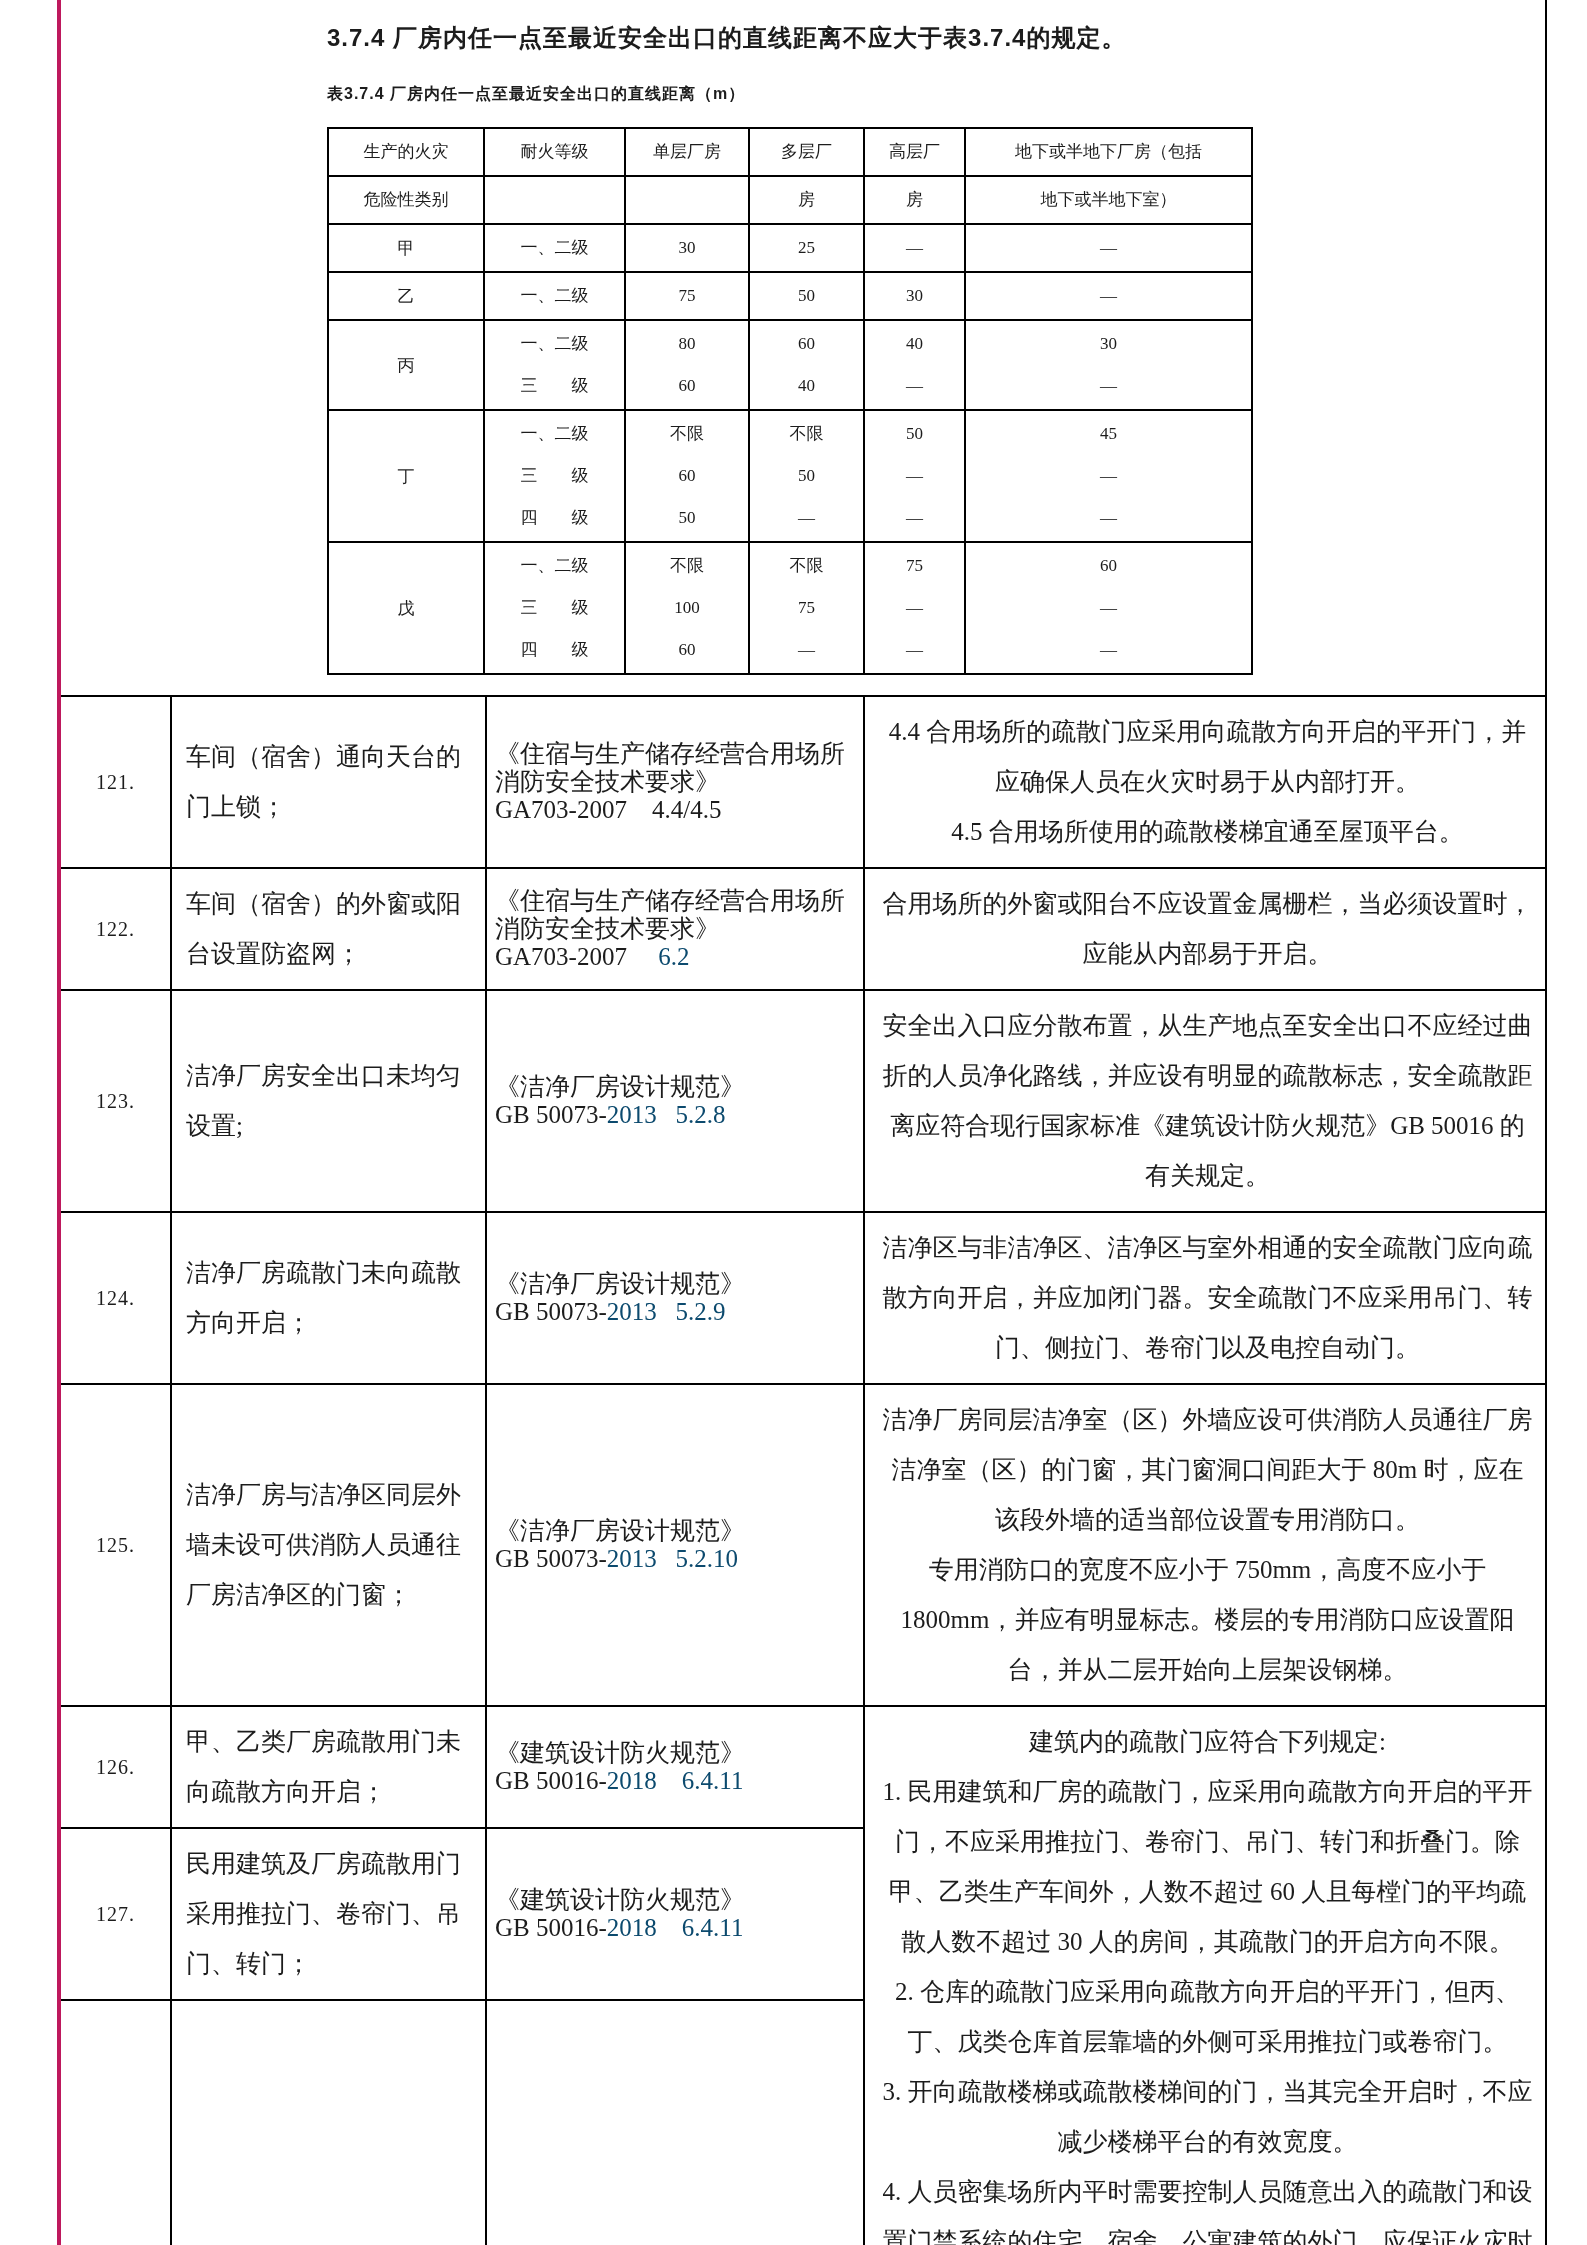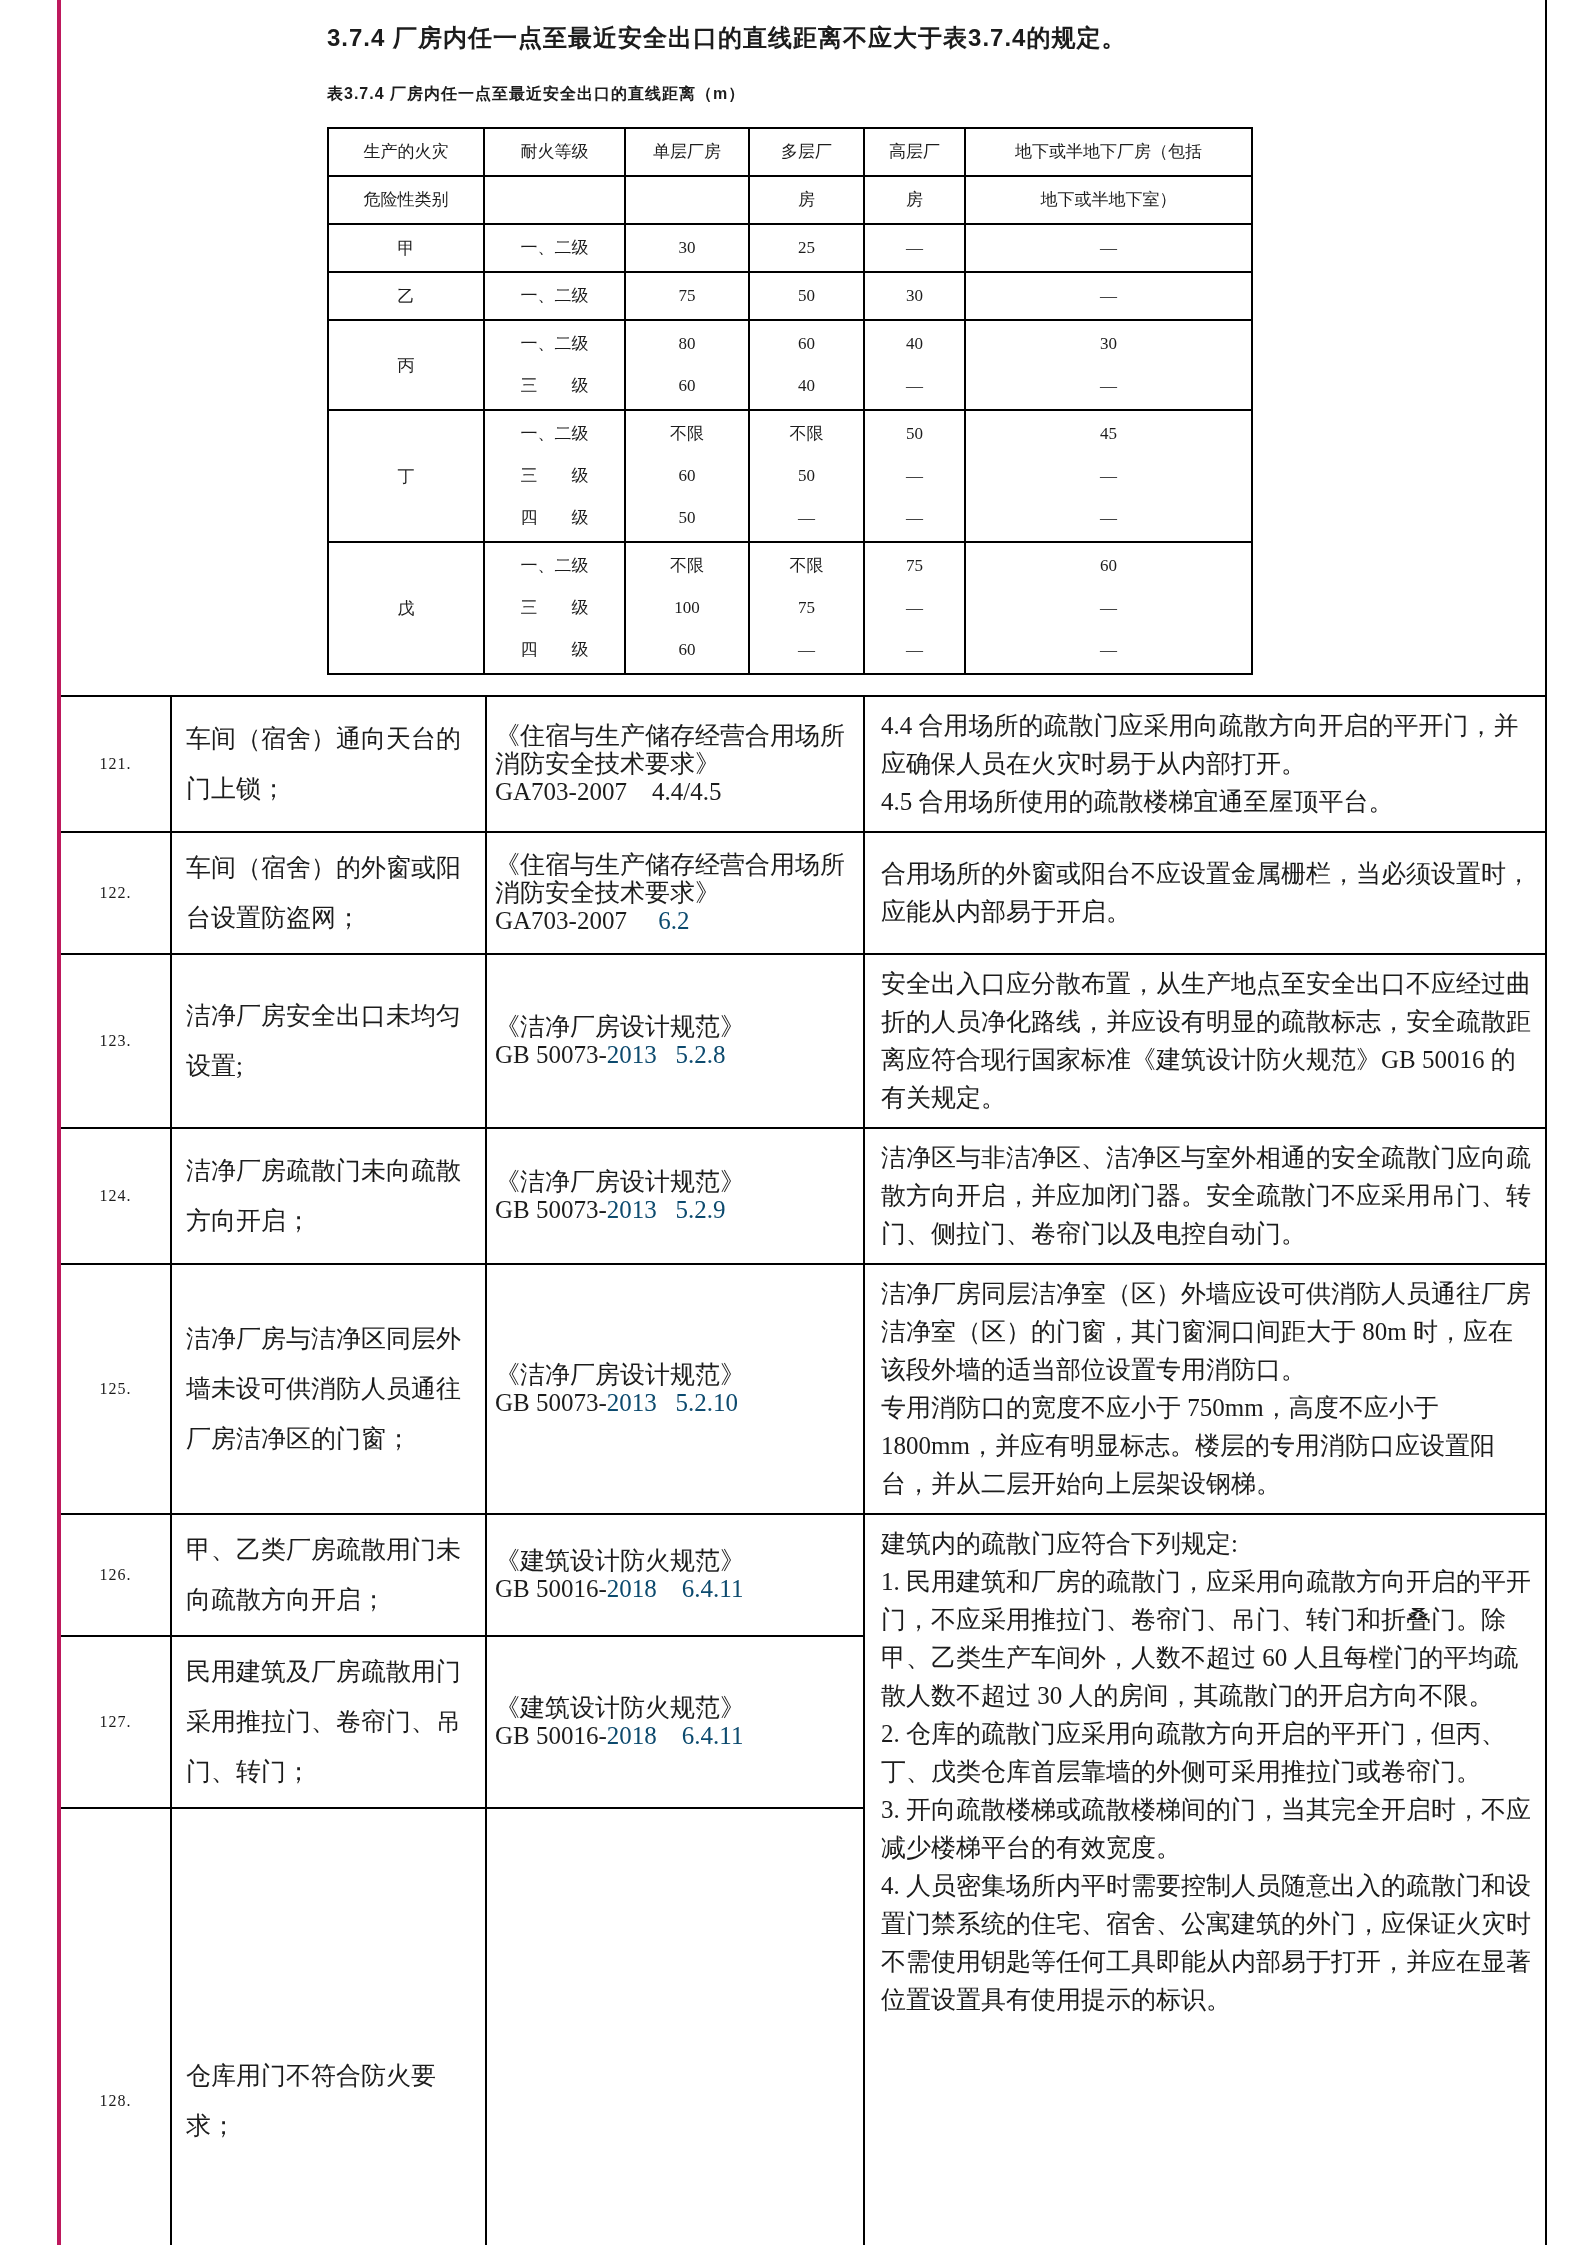--- a/index.html
+++ b/index.html
@@ -16,24 +16,24 @@
   .intro{font-family:"Liberation Sans","DejaVu Sans",sans-serif;font-size:24px;font-weight:bold;margin:8px 0 0 0;letter-spacing:1px;}
   .table-title{font-family:"Liberation Sans","DejaVu Sans",sans-serif;font-size:16px;font-weight:bold;margin:30px 0 22px 0;letter-spacing:1px;}
   
   table{border-collapse:collapse;}
   .distance-table{table-layout:fixed;width:924px;font-size:17px;}
   .distance-table td{border:2px solid #000;text-align:center;vertical-align:middle;padding:2px 4px;}
   .distance-table .line{line-height:42px;height:42px;white-space:pre;}
   
   .checklist-table{table-layout:fixed;width:100%;font-size:25px;}
   .checklist-table td{border:2px solid #000;vertical-align:middle;box-sizing:border-box;}
-  .checklist-table td.col-no{border-left:none;text-align:center;font-size:16px;letter-spacing:1px;}
+  .checklist-table td.col-no{border-left:none;text-align:center;font-size:20px;letter-spacing:1px;}
   .checklist-table td.col-item{padding:10px 12px 10px 14px;line-height:50px;}
   .checklist-table td.col-std{padding:10px 8px;text-align:left;line-height:28px;}
-  .checklist-table td.col-desc{border-right:none;padding:10px 11px 10px 16px;line-height:38px;white-space:pre-wrap;}
+  .checklist-table td.col-desc{border-right:none;padding:10px 11px 10px 16px;line-height:50px;white-space:pre-wrap;text-align:center;}
   .checklist-table td.col-desc.vtop{vertical-align:top;}
   .code-line{white-space:pre;}
   .red{color:#0c4a6e;}
   .row-tall{height:585px;}
 </style>
 </head>
 <body>
 
 <div class="frame">
   <div class="top-cell">

